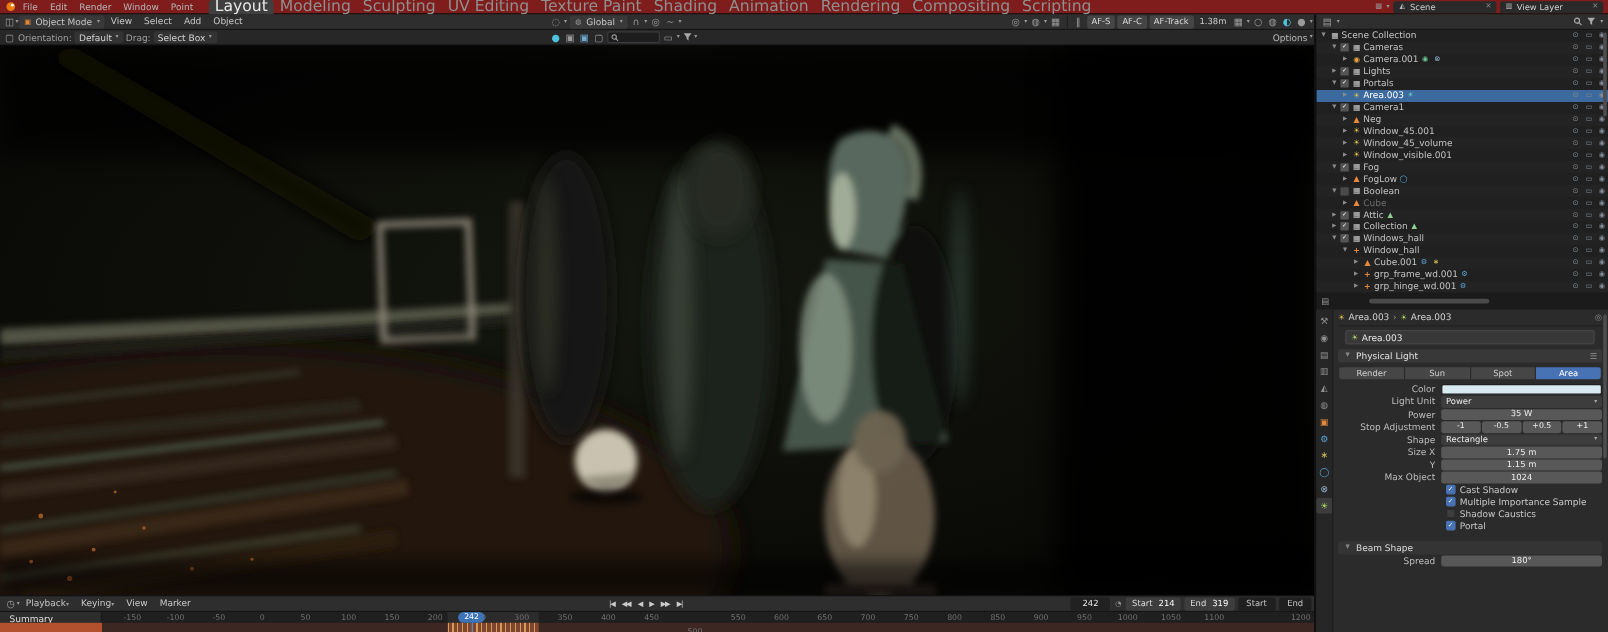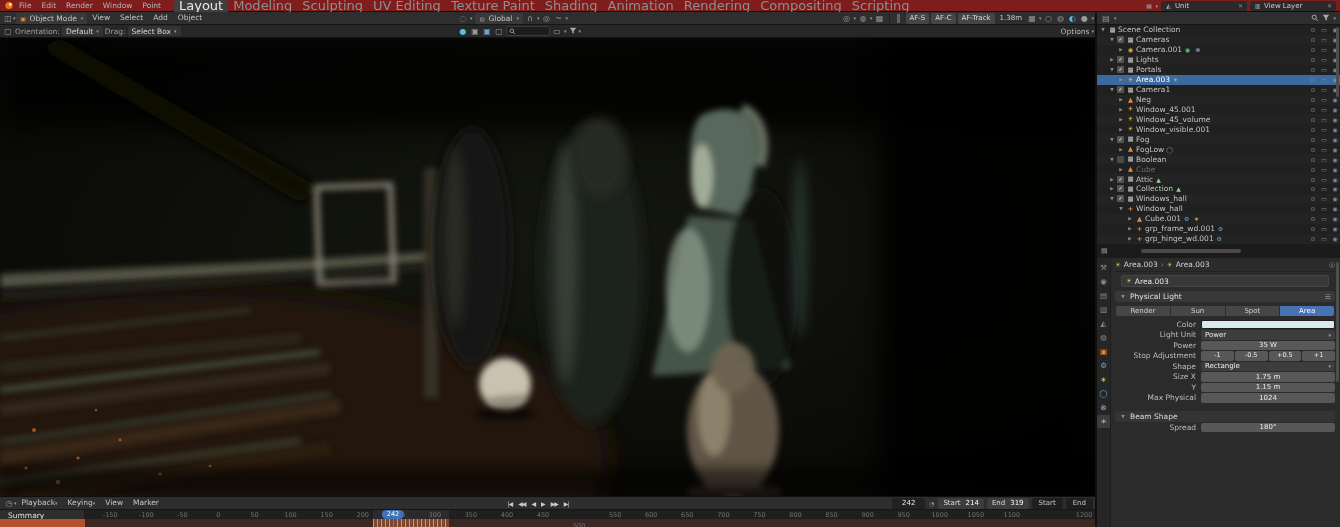--- a/index.html
+++ b/index.html
@@ -148,21 +148,21 @@
         <span class="ws">Animation</span>
         <span class="ws">Rendering</span>
         <span class="ws">Compositing</span>
         <span class="ws">Scripting</span>
       </div>
     <div class="tb-right">
       <span class="ic small">▦</span>
       <span class="dd-mini">▾</span>
       <div class="id-field">
         <span class="ic small" style="color:#b9b9b9;">◭</span>
-        <span>Unit</span>
+        <span>Scene</span>
         <span class="x">✕</span>
       </div>
       <div class="id-field">
         <span class="ic small" style="color:#b9b9b9;">▥</span>
         <span>View Layer</span>
         <span class="x">✕</span>
       </div>
     </div>
   </div>
 
@@ -725,22 +725,40 @@
           </div>
           <div class="prow">
             <span class="plabel">Size X</span>
             <div class="pfield slider">1.75 m</div>
           </div>
           <div class="prow">
             <span class="plabel">Y</span>
             <div class="pfield slider">1.15 m</div>
           </div>
           <div class="prow">
-            <span class="plabel">Max Physical</span>
+            <span class="plabel">Max Object</span>
             <div class="pfield slider">1024</div>
+          </div>
+        </div>
+      <div id="plight-checks">
+          <div class="cb-row">
+            <span class="cb checked">✓</span>
+            <span>Cast Shadow</span>
+          </div>
+          <div class="cb-row">
+            <span class="cb checked">✓</span>
+            <span>Multiple Importance Sample</span>
+          </div>
+          <div class="cb-row">
+            <span class="cb"></span>
+            <span>Shadow Caustics</span>
+          </div>
+          <div class="cb-row">
+            <span class="cb checked">✓</span>
+            <span>Portal</span>
           </div>
         </div>
       <div class="sub-hdr">
         <span class="arrow">▼</span>
         <span>Beam Shape</span>
       </div>
       <div class="prow">
         <span class="plabel">Spread</span>
         <div class="pfield slider">180°</div>
       </div>

